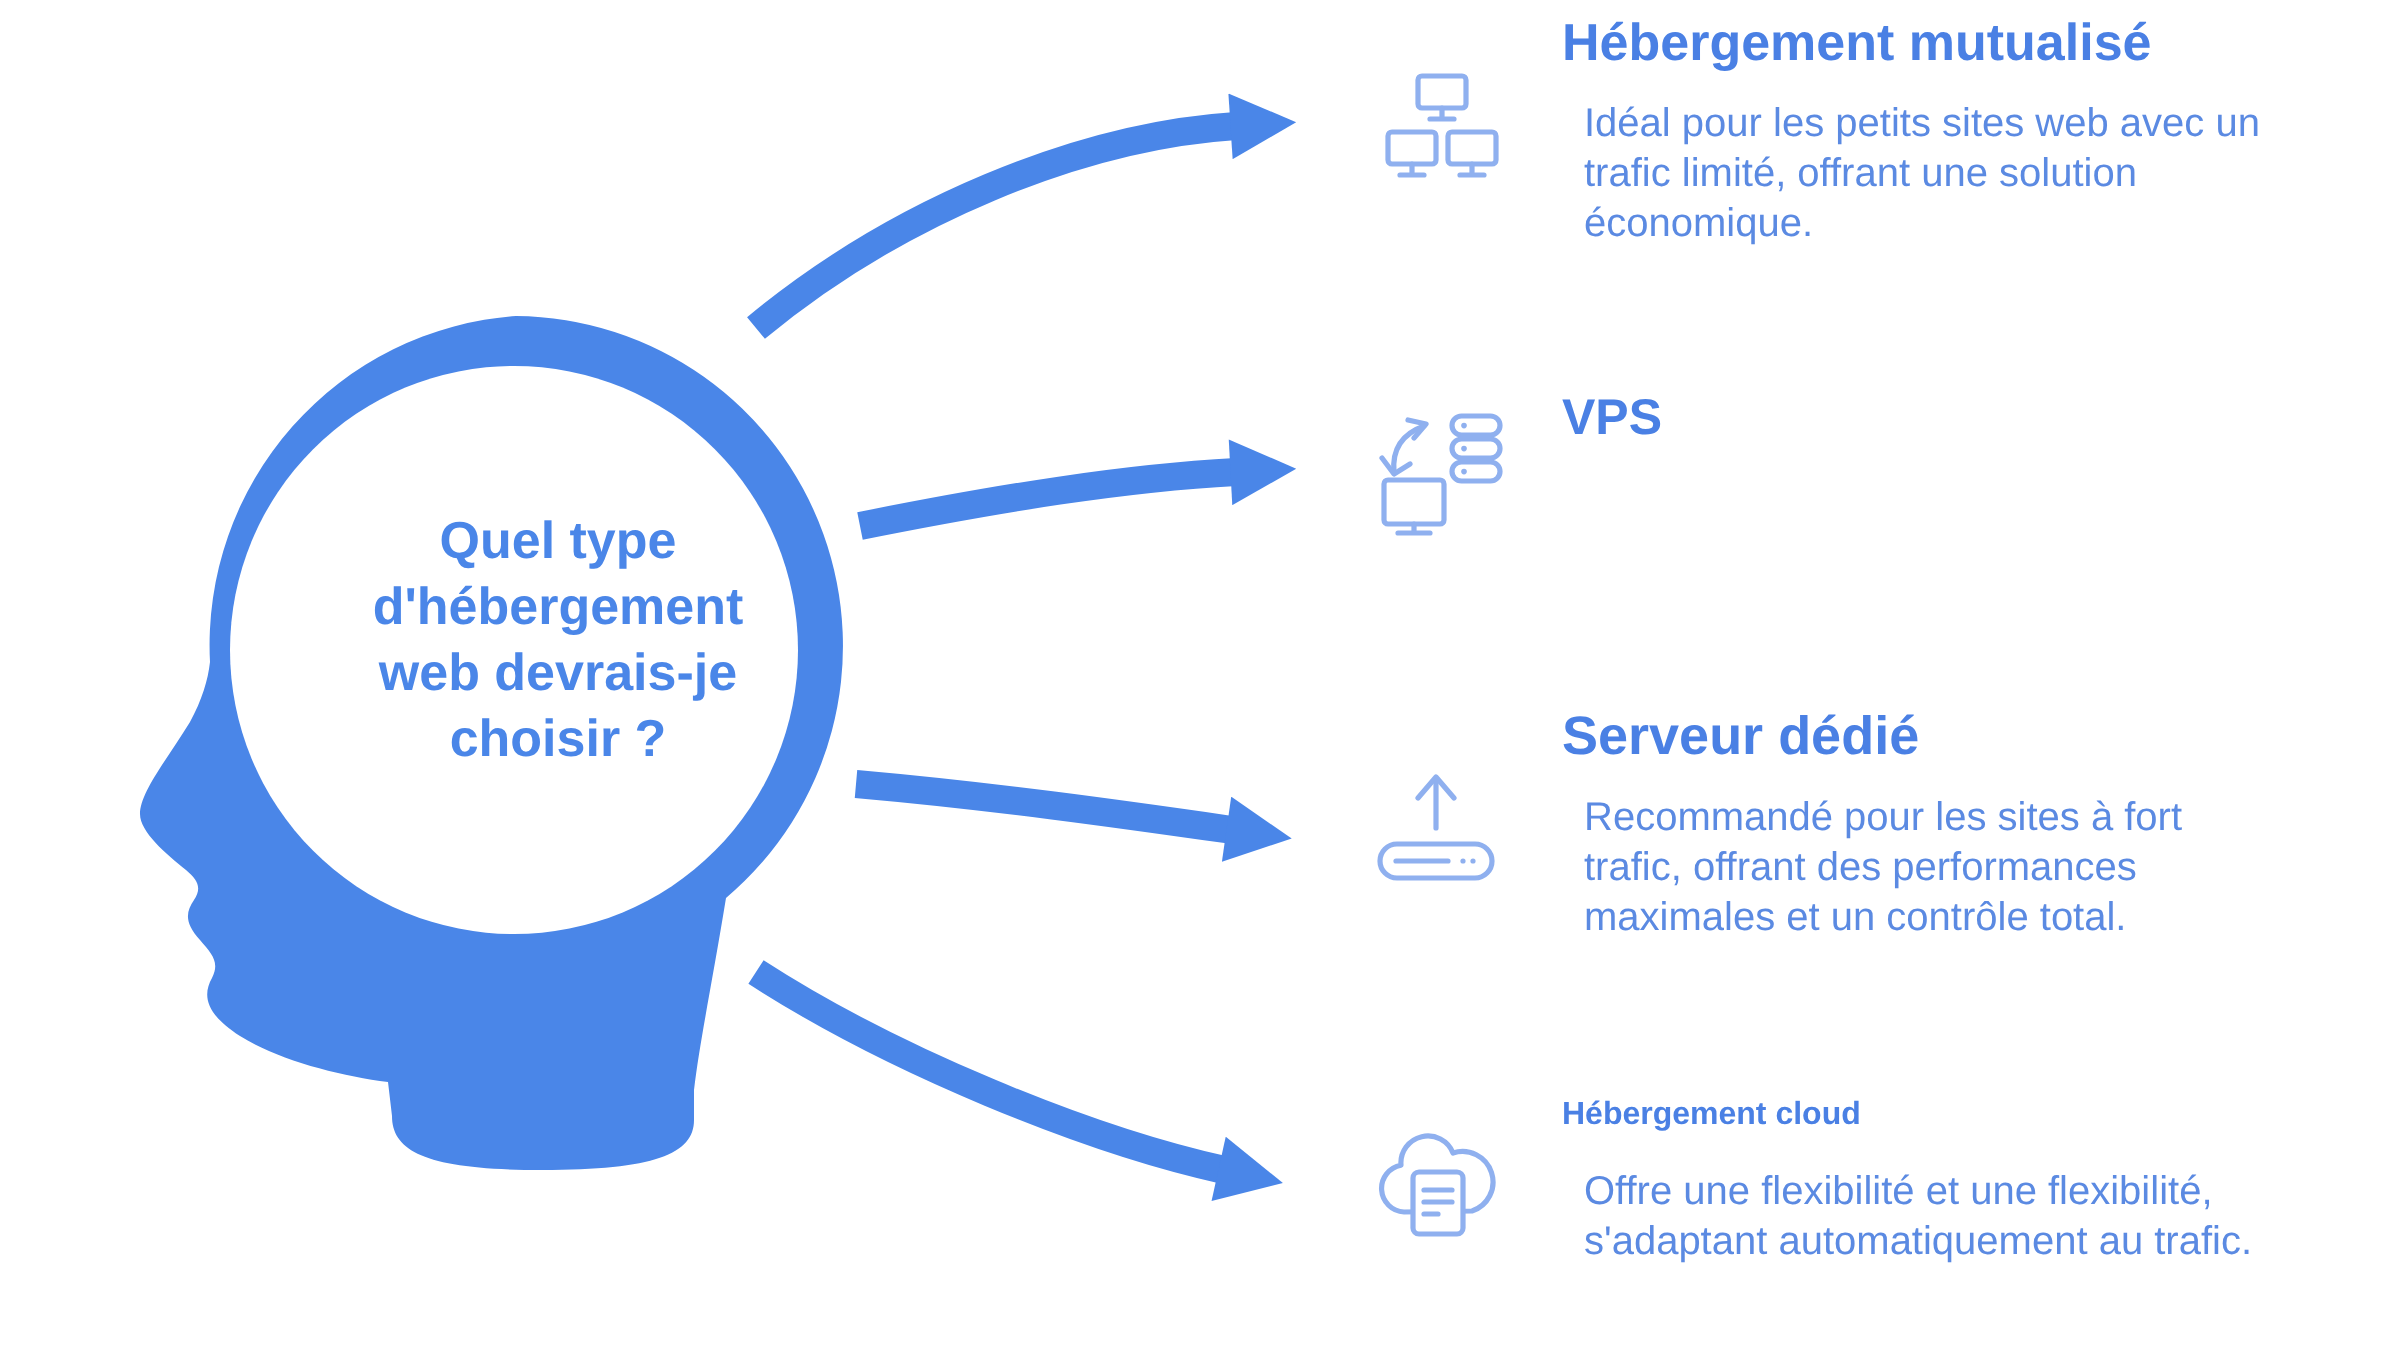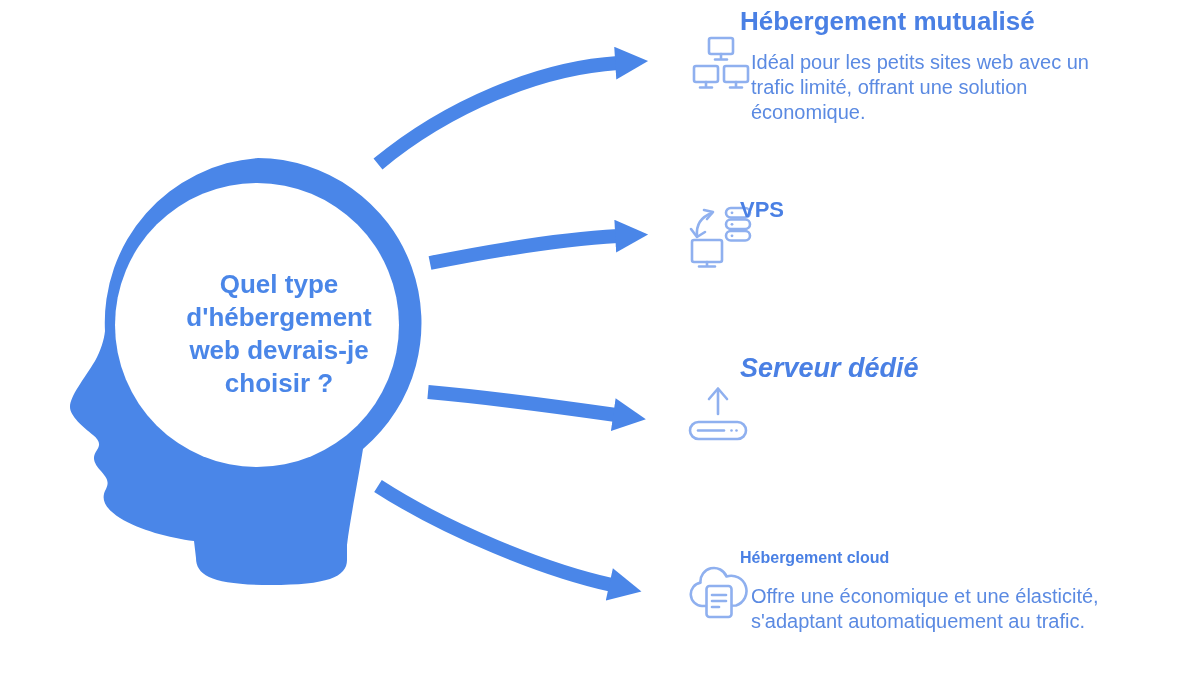--- a/index.html
+++ b/index.html
@@ -10,37 +10,37 @@
   }
   html,body{margin:0;padding:0;}
   body{
     width:1200px;height:675px;position:relative;overflow:hidden;
     background:#ffffff;
     font-family:"Liberation Sans", sans-serif;
   }
   .stage{position:absolute;inset:0;}
   .figure-svg{position:absolute;left:0;top:0;}
   .question{
-    position:absolute;left:117px;top:268px;width:324px;
+    position:absolute;left:117px;top:254px;width:324px;
     text-align:center;
     font-weight:bold;font-size:26px;line-height:33px;
     color:var(--primary);
     white-space:pre-line;
     letter-spacing:0px;
   }
   .option{position:absolute;left:0;top:0;width:1200px;height:0;}
   .opt-icon{position:absolute;}
-  .opt-text{position:absolute;left:740px;width:372px;}
+  .opt-text{position:absolute;left:781px;width:372px;}
   .opt-title{
     margin:0 0 13px 0;
     font-weight:bold;color:var(--title);
     font-size:26px;line-height:31px;
   }
-  .opt-title.size-m{font-size:22px;}
-  .opt-title.size-l{font-size:27px;font-style:italic;}
+  .opt-title.size-m{font-size:25px;}
+  .opt-title.size-l{font-size:27px;}
   .opt-title.size-s{font-size:16px;line-height:27px;}
   .opt-desc{
     margin:11px;color:var(--desc);
     font-size:20px;line-height:25px;
   }
   .icon-stroke{fill:none;stroke:var(--icon);stroke-width:2.6;stroke-linecap:round;stroke-linejoin:round;}
   .icon-fill{fill:var(--icon);stroke:none;}
   .icon-paper{fill:#ffffff;stroke:var(--icon);stroke-width:2.6;stroke-linejoin:round;}
 </style>
 </head>
@@ -136,37 +136,38 @@
         <rect x="2" y="41" width="56" height="17" rx="8.5"></rect>
         <path d="M10 49.5 H 36"></path>
       </g>
       <g class="icon-fill">
         <circle cx="43.5" cy="49.5" r="1.3"></circle>
         <circle cx="48.5" cy="49.5" r="1.3"></circle>
       </g>
     </svg>
     <div class="opt-text" style="top:353px">
       <h2 class="opt-title size-l">Serveur dédié</h2>
+      <p class="opt-desc">Recommandé pour les sites à fort trafic, offrant des performances maximales et un contrôle total.</p>
     </div>
   </div>
 
   <div class="option">
     <svg class="opt-icon" style="left:686px;top:560px" width="62" height="64" viewBox="0 0 62 64">
       <path class="icon-stroke" d="
         M 16 46
         A 11.8 11.8 0 0 1 14.5 22.6
         A 13.5 13.5 0 0 1 40.5 16.5
         A 10.5 10.5 0 0 1 50 45.5
         Z"></path>
       <rect class="icon-paper" x="20.5" y="26" width="25" height="31" rx="3"></rect>
       <g class="icon-stroke">
         <path d="M26 35 H 40"></path>
         <path d="M26 41 H 40"></path>
         <path d="M26 47 H 33"></path>
       </g>
     </svg>
     <div class="opt-text" style="top:544px">
       <h2 class="opt-title size-s">Hébergement cloud</h2>
-      <p class="opt-desc">Offre une économique et une élasticité, s'adaptant automatiquement au trafic.</p>
+      <p class="opt-desc">Offre une flexibilité et une flexibilité, s'adaptant automatiquement au trafic.</p>
     </div>
   </div>
 
 </div>
 
 </body></html>

